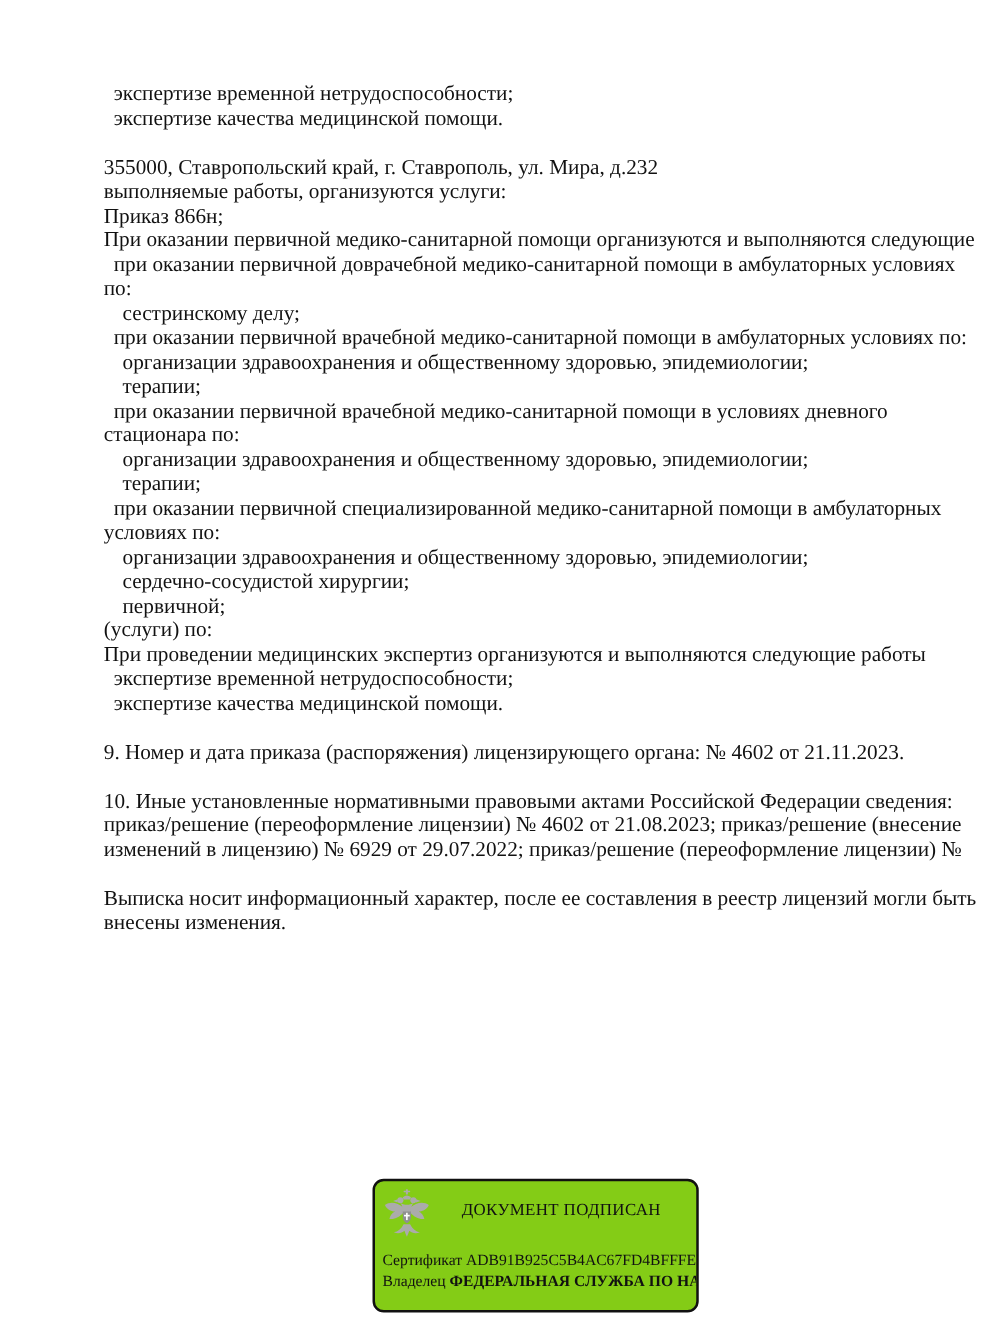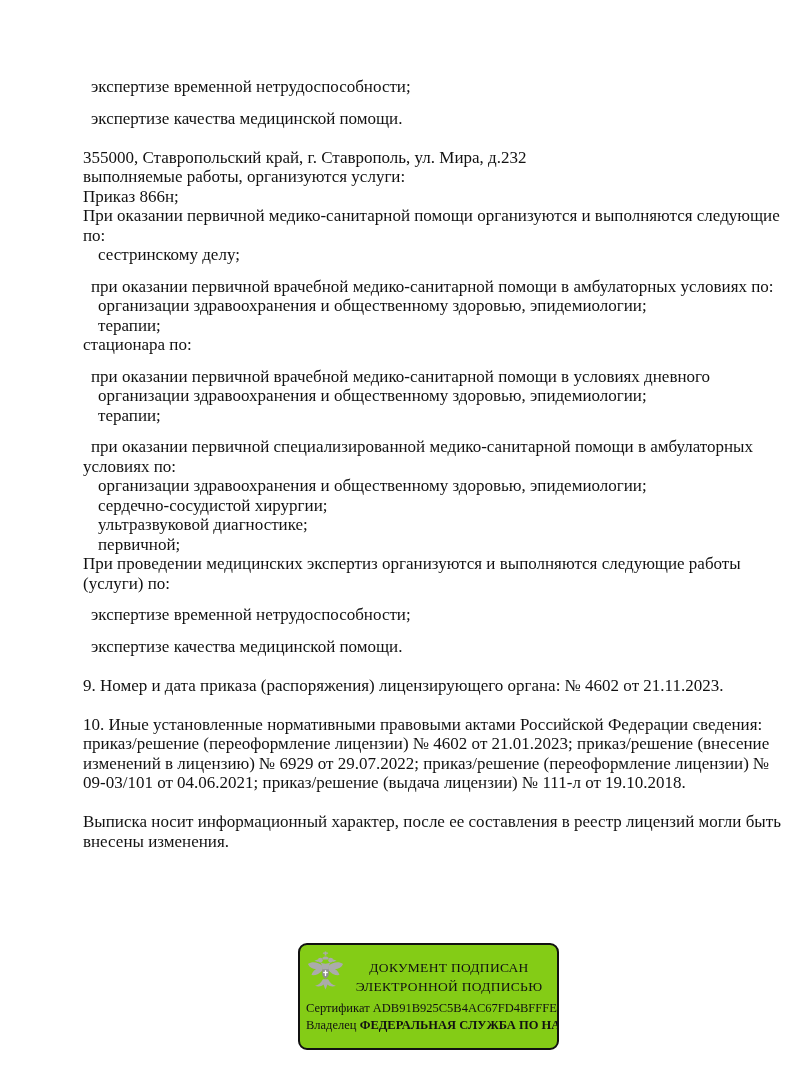--- a/index.html
+++ b/index.html
@@ -17,21 +17,21 @@
     left: 83px;
     top: 65px;
     width: 690px;
   }
   .doc-line {
     height: 19.5px;
     line-height: 19.5px;
     font-size: 17px;
     white-space: nowrap;
   }
-  .doc-line.indent-1 { padding-left: 8px; margin-top: 12px; }
+  .doc-line.indent-1 { padding-left: 8px; }
   .doc-line.indent-2 { padding-left: 15px; }
   .doc-line.blank { height: 19.5px; }
 
   .stamp {
     position: absolute;
     left: 298px;
     top: 943px;
     width: 261px;
     height: 107px;
     border: 2.5px solid #111111;
@@ -73,46 +73,45 @@
 <body>
 
 <div class="doc-text">
     <div class="doc-line indent-1">экспертизе временной нетрудоспособности;</div>
     <div class="doc-line indent-1">экспертизе качества медицинской помощи.</div>
     <div class="doc-line blank"></div>
     <div class="doc-line indent-0">355000, Ставропольский край, г. Ставрополь, ул. Мира, д.232</div>
     <div class="doc-line indent-0">выполняемые работы, организуются услуги:</div>
     <div class="doc-line indent-0">Приказ 866н;</div>
     <div class="doc-line indent-0">При оказании первичной медико-санитарной помощи организуются и выполняются следующие</div>
+    <div class="doc-line indent-1">при оказании первичной доврачебной медико-санитарной помощи в амбулаторных условиях</div>
     <div class="doc-line indent-0">по:</div>
     <div class="doc-line indent-2">сестринскому делу;</div>
     <div class="doc-line indent-1">при оказании первичной врачебной медико-санитарной помощи в амбулаторных условиях по:</div>
     <div class="doc-line indent-2">организации здравоохранения и общественному здоровью, эпидемиологии;</div>
     <div class="doc-line indent-2">терапии;</div>
+    <div class="doc-line indent-1">при оказании первичной врачебной медико-санитарной помощи в условиях дневного</div>
     <div class="doc-line indent-0">стационара по:</div>
-    <div class="doc-line indent-1">при оказании первичной врачебной медико-санитарной помощи в условиях дневного</div>
     <div class="doc-line indent-2">организации здравоохранения и общественному здоровью, эпидемиологии;</div>
     <div class="doc-line indent-2">терапии;</div>
     <div class="doc-line indent-1">при оказании первичной специализированной медико-санитарной помощи в амбулаторных</div>
     <div class="doc-line indent-0">условиях по:</div>
     <div class="doc-line indent-2">организации здравоохранения и общественному здоровью, эпидемиологии;</div>
     <div class="doc-line indent-2">сердечно-сосудистой хирургии;</div>
-    <div class="doc-line indent-2">ультразвуковой диагностике;</div>
     <div class="doc-line indent-2">первичной;</div>
+    <div class="doc-line indent-0">(услуги) по:</div>
     <div class="doc-line indent-0">При проведении медицинских экспертиз организуются и выполняются следующие работы</div>
-    <div class="doc-line indent-0">(услуги) по:</div>
     <div class="doc-line indent-1">экспертизе временной нетрудоспособности;</div>
     <div class="doc-line indent-1">экспертизе качества медицинской помощи.</div>
     <div class="doc-line blank"></div>
     <div class="doc-line indent-0">9. Номер и дата приказа (распоряжения) лицензирующего органа: № 4602 от 21.11.2023.</div>
     <div class="doc-line blank"></div>
     <div class="doc-line indent-0">10. Иные установленные нормативными правовыми актами Российской Федерации сведения:</div>
-    <div class="doc-line indent-0">приказ/решение (переоформление лицензии) № 4602 от 21.01.2023; приказ/решение (внесение</div>
+    <div class="doc-line indent-0">приказ/решение (переоформление лицензии) № 4602 от 21.08.2023; приказ/решение (внесение</div>
     <div class="doc-line indent-0">изменений в лицензию) № 6929 от 29.07.2022; приказ/решение (переоформление лицензии) №</div>
-    <div class="doc-line indent-0">09-03/101 от 04.06.2021; приказ/решение (выдача лицензии) № 111-л от 19.10.2018.</div>
     <div class="doc-line blank"></div>
     <div class="doc-line indent-0">Выписка носит информационный характер, после ее составления в реестр лицензий могли быть</div>
     <div class="doc-line indent-0">внесены изменения.</div>
   </div>
 
 <div class="stamp">
   <svg class="stamp-emblem" viewBox="0 0 120 130" xmlns="http://www.w3.org/2000/svg" aria-hidden="true">
     <g fill="#ababab">
 
       <rect x="57.5" y="0" width="5" height="13" rx="1"></rect>
@@ -133,21 +132,20 @@
       <path d="M52 86 C46 98 38 104 28 106 C38 110 48 108 54 102 C56 108 58 113 60 117 C62 113 64 108 66 102 C72 108 82 110 92 106 C82 104 74 98 68 86 Z"></path>
     </g>
 
     <path d="M50 55 h20 v15 c0 8 -10 14 -10 14 s-10 -6 -10 -14 Z" fill="#8f8f8f"></path>
     <rect x="58" y="58" width="4" height="18" fill="#ffffff"></rect>
     <rect x="53" y="63" width="14" height="4" fill="#ffffff"></rect>
   </svg>
 
   <div class="stamp-title">
     <div>ДОКУМЕНТ ПОДПИСАН</div>
-    <div>ЭЛЕКТРОННОЙ ПОДПИСЬЮ</div>
   </div>
 
   <div class="stamp-meta">
     <div>
       <span>Сертификат</span>
       <span>ADB91B925C5B4AC67FD4BFFFEDC463AE</span>
     </div>
     <div>
       <span>Владелец</span>
       <span class="owner-value">ФЕДЕРАЛЬНАЯ СЛУЖБА ПО НАДЗОРУ В С</span>

